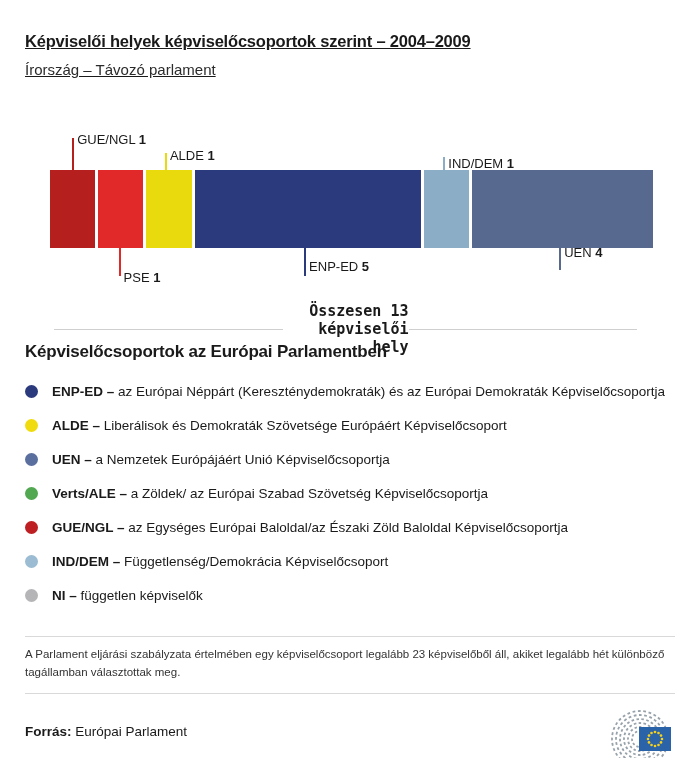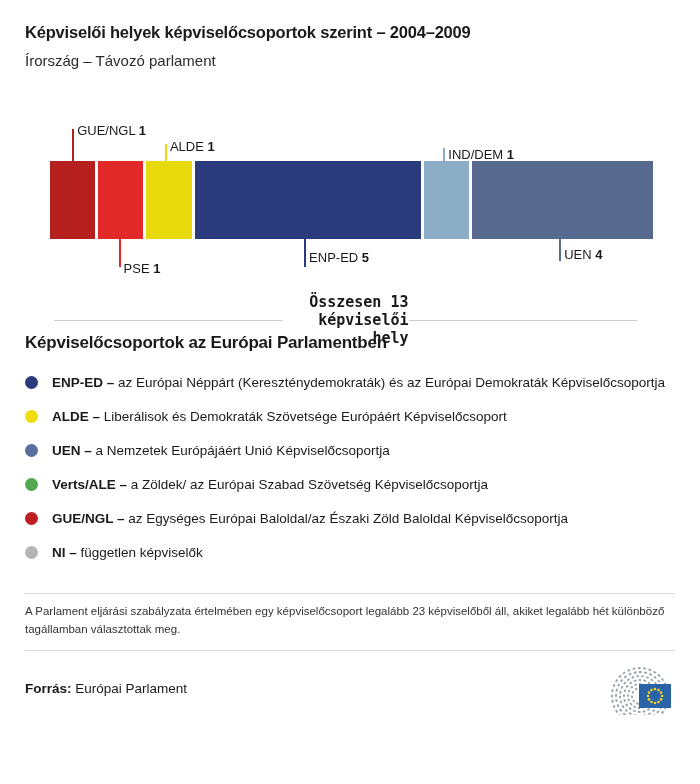--- a/index.html
+++ b/index.html
@@ -1,21 +1,21 @@
 <!DOCTYPE html>
 <html lang="hu"><head>
 <meta charset="utf-8">
 <style>
   * { box-sizing: border-box; margin: 0; padding: 0; }
   html, body { background: #fff; }
   body { font-family: "Liberation Sans", sans-serif; color: #1a1a1a; }
   .page { position: relative; width: 700px; height: 784px; background: #fff; overflow: hidden; }
 
   
-  .header { padding: 15px 25px 0 25px; }
+  .header { padding: 24px 25px 0 25px; text-decoration: underline; }
   .title { font-size: 16.5px; font-weight: 700; letter-spacing: -0.2px; margin: 8px 0 10px 0; color: #1a1a1a; }
   .subtitle { font-size: 15px; font-weight: 400; color: #2b2b2b; }
 
   
   .chart { position: relative; height: 190px; margin-top: 24px; }
   .bar { position: absolute; left: 50px; right: 47px; top: 68px; height: 78px; display: flex; gap: 3px; }
   .seg { height: 100%; }
   .callout-line { position: absolute; width: 2px; }
   .callout-label { position: absolute; font-size: 13px; white-space: nowrap; color: #1a1a1a; }
   .callout-label b { font-weight: 700; }
@@ -67,21 +67,21 @@
         <div class="callout-line" style="left: calc(19.2308% - 1px); background: rgb(232, 218, 12); height: 17px; top: -17px;"></div>
         <div class="callout-label" style="left: calc(19.2308% + 4px); top: -22px;"><span>ALDE </span><b>1</b></div>
         <div class="seg" style="flex-grow: 5; background: rgb(43, 58, 125);"></div>
         <div class="callout-line" style="left: calc(42.3077% - 1px); background: rgb(43, 58, 125); height: 28px; top: 78px;"></div>
         <div class="callout-label" style="left: calc(42.3077% + 4px); top: 89px;"><span>ENP-ED </span><b>5</b></div>
         <div class="seg" style="flex-grow: 1; background: rgb(139, 173, 197);"></div>
         <div class="callout-line" style="left: calc(65.3846% - 1px); background: rgb(139, 173, 197); height: 13px; top: -13px;"></div>
         <div class="callout-label" style="left: calc(65.3846% + 4px); top: -14px;"><span>IND/DEM </span><b>1</b></div>
         <div class="seg" style="flex-grow: 4; background: rgb(87, 105, 143);"></div>
         <div class="callout-line" style="left: calc(84.6154% - 1px); background: rgb(87, 105, 143); height: 22px; top: 78px;"></div>
-        <div class="callout-label" style="left: calc(84.6154% + 4px); top: 86px;"><span>UEN </span><b>4</b></div>
+        <div class="callout-label" style="left: calc(84.6154% + 4px); top: 75px;"><span>UEN </span><b>4</b></div>
       </div>
   </div>
 
   <div class="total-row">
     <div class="total-rule"></div>
     <div class="total-text">Összesen 13 képviselői hely</div>
     <div class="total-rule"></div>
   </div>
 
   <h3 class="legend-heading">Képviselőcsoportok az Európai Parlamentben</h3>
@@ -99,20 +99,24 @@
       <span class="legend-dot" style="background: rgb(91, 111, 158);"></span>
       <span class="legend-text"><b>UEN –</b> <span>a Nemzetek Európájáért Unió Képviselőcsoportja</span></span>
     </li>
     <li>
       <span class="legend-dot" style="background: rgb(82, 167, 81);"></span>
       <span class="legend-text"><b>Verts/ALE –</b> <span>a Zöldek/ az Európai Szabad Szövetség Képviselőcsoportja</span></span>
     </li>
     <li>
       <span class="legend-dot" style="background: rgb(189, 31, 35);"></span>
       <span class="legend-text"><b>GUE/NGL –</b> <span>az Egységes Európai Baloldal/az Északi Zöld Baloldal Képviselőcsoportja</span></span>
+    </li>
+    <li>
+      <span class="legend-dot" style="background: rgb(155, 188, 211);"></span>
+      <span class="legend-text"><b>IND/DEM –</b> <span>Függetlenség/Demokrácia Képviselőcsoport</span></span>
     </li>
     <li>
       <span class="legend-dot" style="background: rgb(181, 181, 183);"></span>
       <span class="legend-text"><b>NI –</b> <span>független képviselők</span></span>
     </li>
   </ul>
 
   <p class="note">A Parlament eljárási szabályzata értelmében egy képviselőcsoport legalább 23 képviselőből áll, akiket legalább hét különböző tagállamban választottak meg.</p>
 
   <div class="footer">

